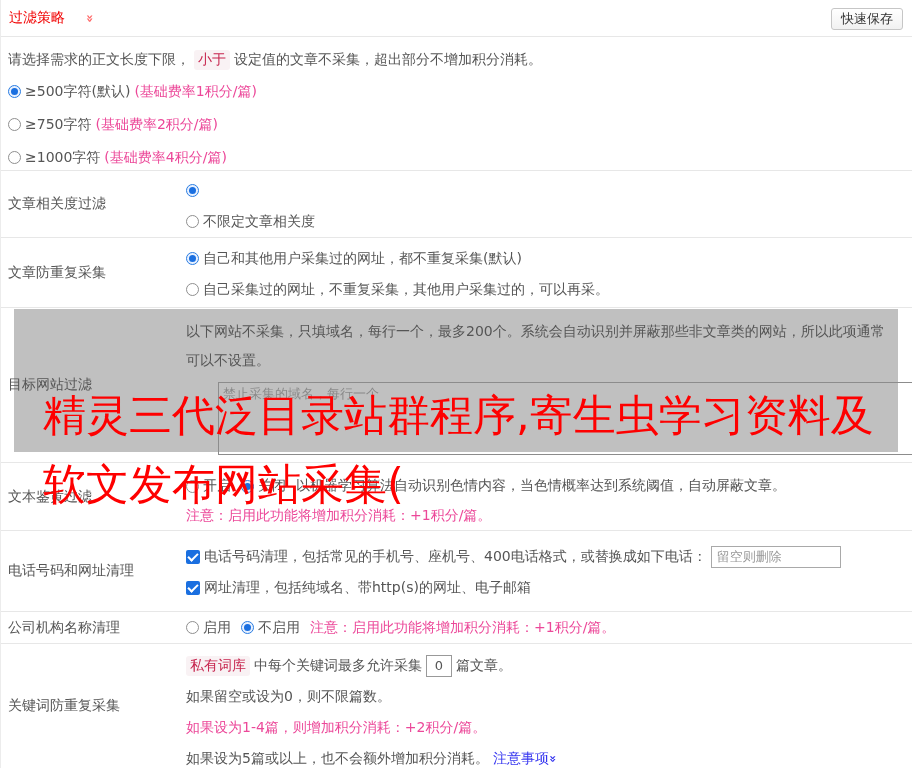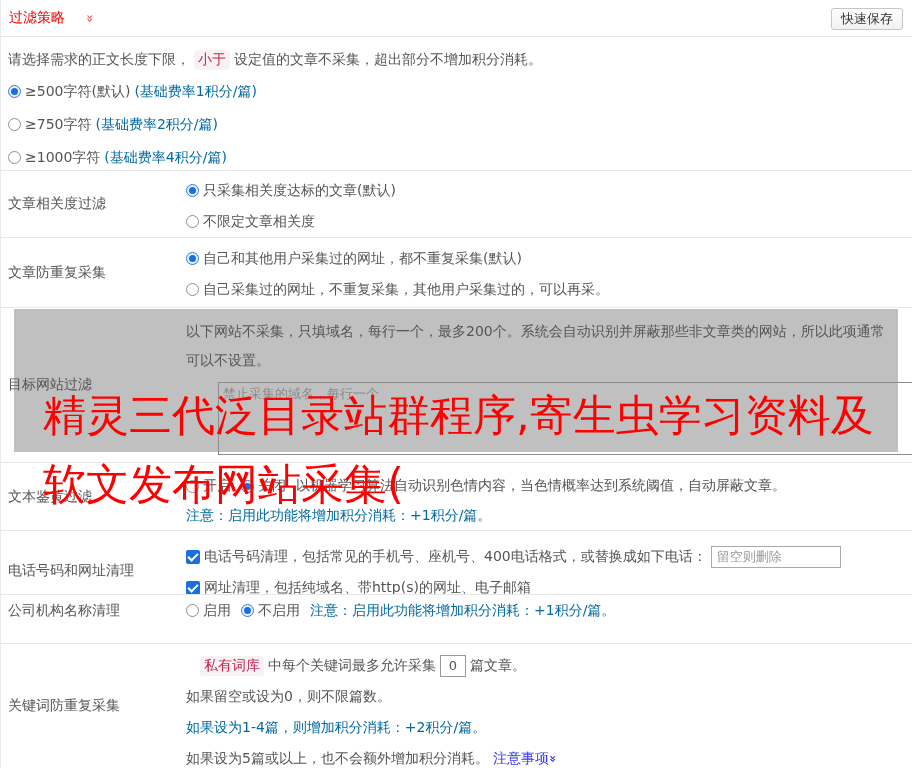--- a/index.html
+++ b/index.html
@@ -13,21 +13,21 @@
   .chev.red{color:#f66;}
   .chev.blue{color:#3434f0;font-size:12px;}
   .savebtn{position:absolute;right:9px;top:8px;height:22px;padding:0 9px;font-size:13px;color:#333;
            background:linear-gradient(#fff,#f1f1f1);border:1px solid #c6c6c6;border-radius:3px;
            font-family:inherit;cursor:pointer;}
   
   .row{position:absolute;left:0;right:0;display:flex;border-top:1px solid #e7e7e7;box-sizing:border-box;}
   .rlabel{width:178px;flex:none;display:flex;align-items:center;padding-left:7px;box-sizing:border-box;color:#555;}
   .rbody{flex:1;position:relative;padding-left:7px;box-sizing:border-box;}
   .line{display:flex;align-items:center;white-space:nowrap;}
-  .red{color:#0369a1;}
+  .red{color:#ec4899;}
   .chip{color:#c7254e;background:#f9f2f4;padding:1px 4px;border-radius:3px;margin:0 4px;}
   .link{color:#3434f0;cursor:pointer;}
   
   .radio{width:13px;height:13px;border-radius:50%;border:1px solid #8f8f8f;background:#fff;
          display:inline-block;margin-right:4px;flex:none;box-sizing:border-box;position:relative;cursor:pointer;}
   .radio.on{border-color:#2a7de2;background:#e8f1ff;}
   .radio.on::after{content:"";position:absolute;left:2px;top:2px;right:2px;bottom:2px;border-radius:50%;background:#1a6fe0;}
   .checkbox{width:14px;height:14px;background:#1a6fe0;border-radius:2px;display:inline-block;margin-right:4px;
             flex:none;position:relative;cursor:pointer;}
   .checkbox::after{content:"";position:absolute;left:4px;top:1px;width:4px;height:8px;
@@ -91,21 +91,20 @@
         <span class="red">(基础费率4积分/篇)</span>
       </div>
     </div>
   </div>
 
   <div class="row" style="top:170px;height:67px;">
     <div class="rlabel">文章相关度过滤</div>
     <div class="rbody" style="padding-top:4px;">
       <div class="line" style="height:31px;">
         <span class="radio on"></span>
-        <span>只采集相关度达标的文章(默认)</span>
       </div>
       <div class="line" style="height:31px;">
         <span class="radio"></span>
         <span>不限定文章相关度</span>
       </div>
     </div>
   </div>
 
   <div class="row" style="top:237px;height:70px;">
     <div class="rlabel">文章防重复采集</div>
@@ -155,37 +154,37 @@
           <span class="sp"></span>
         <input class="txtinput" style="width: 130px;" placeholder="留空则删除">
       </div>
       <div class="line" style="height:31px;">
         <span class="checkbox"></span>
         <span>网址清理，包括纯域名、带http(s)的网址、电子邮箱</span>
       </div>
     </div>
   </div>
 
-  <div class="row" style="top:594px;height:32px;">
+  <div class="row" style="top:611px;height:32px;">
     <div class="rlabel">公司机构名称清理</div>
     <div class="rbody" style="display:flex;align-items:center;">
       <span class="radio"></span>
       <span>启用</span>
       <span class="gap"></span>
       <span class="radio on"></span>
       <span>不启用</span>
       <span class="gap"></span>
       <span class="red">注意：启用此功能将增加积分消耗：+1积分/篇。</span>
     </div>
   </div>
 
   <div class="row" style="top:643px;height:125px;border-bottom:0;">
     <div class="rlabel">关键词防重复采集</div>
     <div class="rbody" style="padding-top:6px;">
-      <div class="line" style="height:31px;margin-left:14px;">
+      <div class="line" style="height:31px;">
         <span class="chip" style="margin-left:0;">私有词库</span>
         <span>中每个关键词最多允许采集</span>
         <input class="numinput" value="0" style="">
         <span>篇文章。</span>
       </div>
       <div class="line" style="height:31px;">如果留空或设为0，则不限篇数。</div>
       <div class="line red" style="height:31px;">如果设为1-4篇，则增加积分消耗：+2积分/篇。</div>
       <div class="line" style="height:31px;">
         <span>如果设为5篇或以上，也不会额外增加积分消耗。</span>
         <span class="sp"></span>

